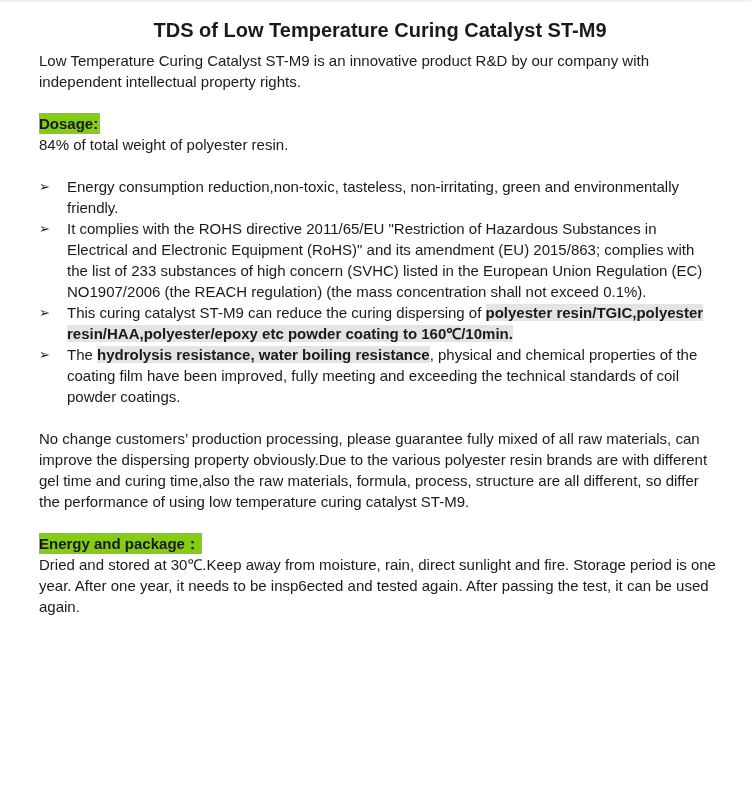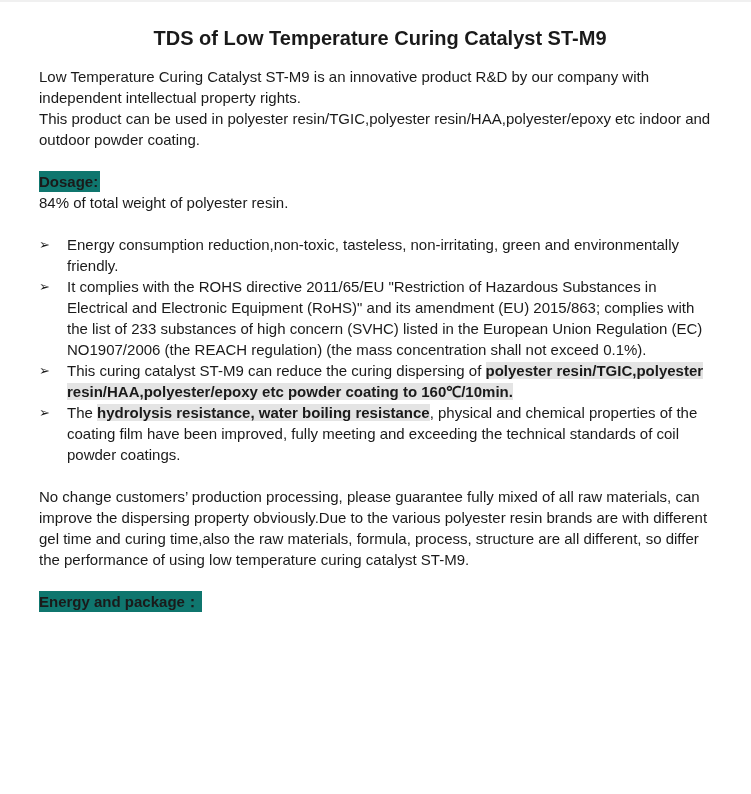--- a/index.html
+++ b/index.html
@@ -1,42 +1,41 @@
 <!DOCTYPE html>
 <html><head>
 <meta charset="utf-8">
 <style>
   html, body { margin: 0; padding: 0; background: #ffffff; }
   body { width: 751px; height: 794px; overflow: hidden; position: relative;
          font-family: "Liberation Sans", sans-serif; color: #1a1a1a; }
   .topline { position: absolute; left: 0; top: 0; width: 751px; height: 2px; background: #f0f0f0; }
-  .page { position: absolute; left: 39px; top: 24px; width: 680px; }
+  .page { position: absolute; left: 39px; top: 16px; width: 680px; }
   h1 { margin: 0; text-align: center; font-size: 20px; font-weight: bold; letter-spacing: 0px;
        line-height: 28px; color: #1a1a1a; padding-left: 2px; }
   p { margin: 0; font-size: 15px; line-height: 21px; }
-  .lead { margin-top: 14px; }
+  .lead { margin-top: 6px; }
   .gap { height: 21px; }
-  .head { display: inline-block; background: #0f766e; font-weight: bold; font-size: 15px;
+  .head { display: inline-block; background: #84cc16; font-weight: bold; font-size: 15px;
           line-height: 21px; padding-right: 2px; }
   ul.feat { list-style: none; margin: 0; padding: 0; }
   ul.feat li { position: relative; padding-left: 28px; font-size: 15px; line-height: 21px; }
   ul.feat li .bullet { position: absolute; left: 0; top: 0; font-size: 13px; width: 20px; }
   .hl { background: #e4e4e4; font-weight: bold; }
 </style>
 </head>
 <body>
 
 <div class="topline"></div>
 
 <div class="page">
   <h1>TDS of  Low Temperature Curing Catalyst ST-M9</h1>
 
   <div class="lead">
     <p>Low Temperature Curing Catalyst ST-M9 is an innovative product R&amp;D by our company with independent intellectual property rights.</p>
-    <p>This product can be used in polyester resin/TGIC,polyester resin/HAA,polyester/epoxy etc indoor and outdoor powder coating.</p>
   </div>
 
   <div class="gap"></div>
 
   <div>
     <span class="head">Dosage:</span>
     <p>84% of total weight of polyester resin.</p>
   </div>
 
   <div class="gap"></div>
@@ -65,14 +64,15 @@
   <div class="gap"></div>
 
   <div>
     <p>No change customers’ production processing, please guarantee fully mixed of all raw materials, can improve the dispersing property obviously.Due to the various polyester resin brands are with different gel time and curing time,also the raw materials, formula, process, structure are all different,  so differ the performance of using low temperature curing catalyst ST-M9.</p>
   </div>
 
   <div class="gap"></div>
 
   <div>
     <span class="head">Energy and package：</span>
+    <p>Dried and stored at 30℃.Keep away from moisture, rain, direct sunlight and fire. Storage period is one year. After one year, it needs to be insp6ected and tested again. After passing the test, it can be used again.</p>
   </div>
 </div>
 
 </body></html>

